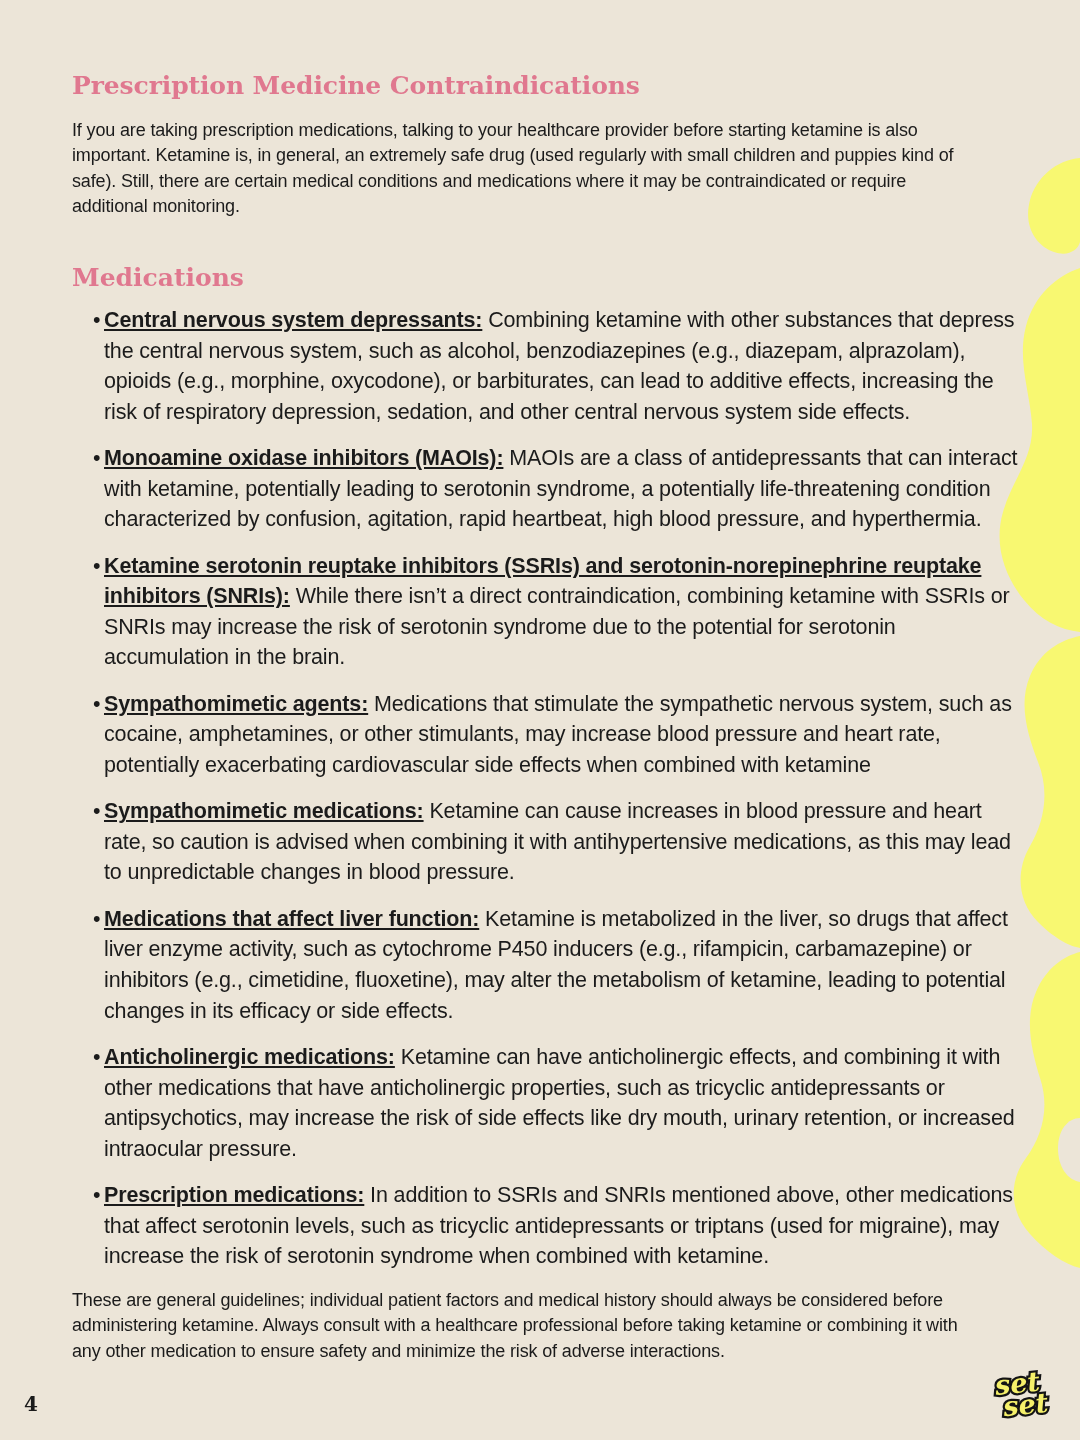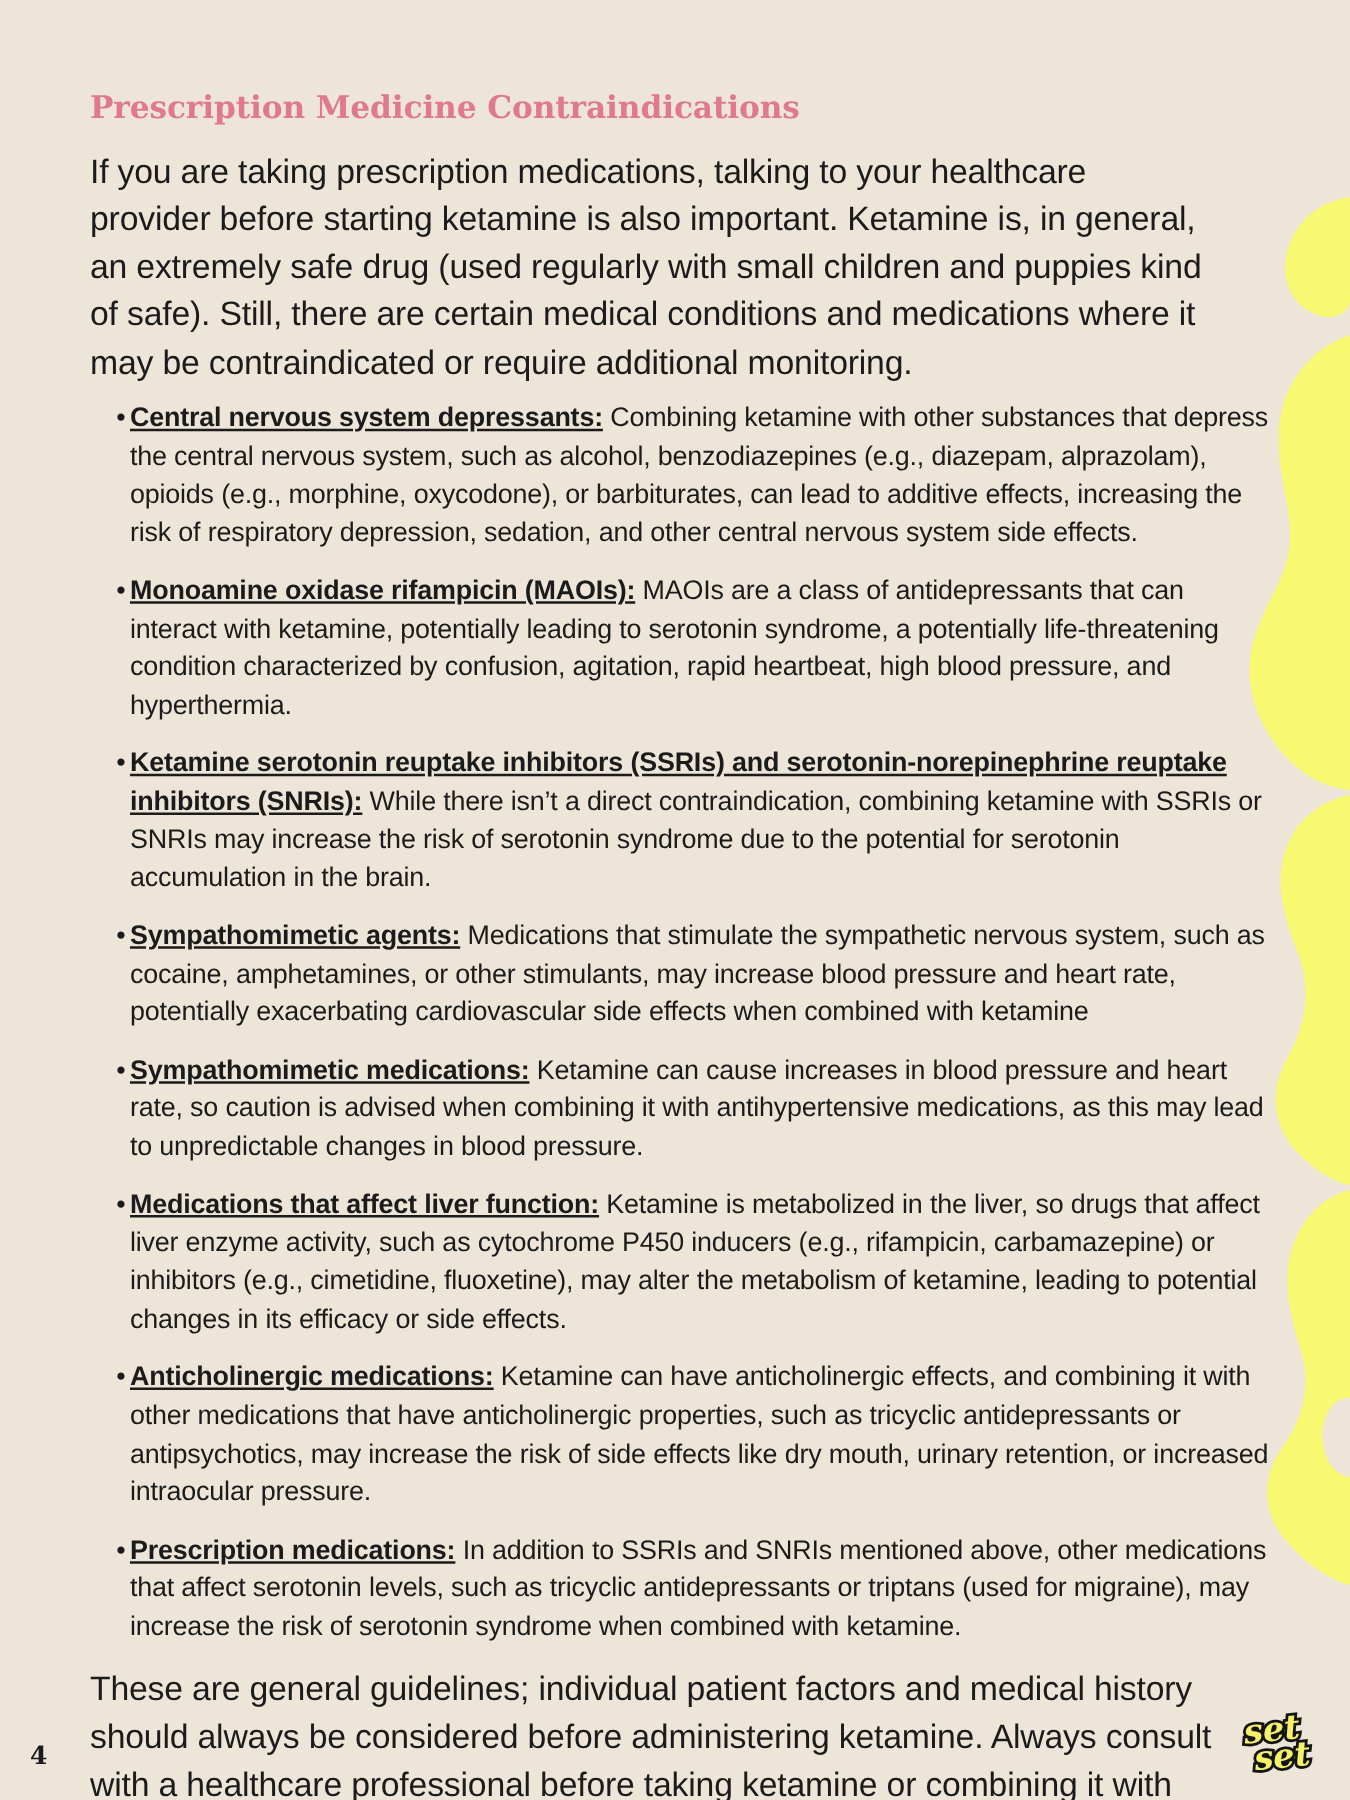--- a/index.html
+++ b/index.html
@@ -50,21 +50,21 @@
   .h-sub {
     font-family: "DejaVu Serif", "Liberation Serif", serif;
     font-weight: bold;
     color: #e0788f;
     font-size: 25px;
     margin: 44px 0 14px 0;
     line-height: 1.1;
   }
 
   p.body {
-    font-size: 27px;
+    font-size: 18px;
     line-height: 1.42;
     margin: 16px 0 10px 0;
     max-width: 900px;
     letter-spacing: -0.15px;
   }
 
   p.body.closing {
     margin-top: 14px;
     max-width: 915px;
   }
@@ -157,24 +157,25 @@
          Z"></path>
   </svg>
 </div>
 
 <div id="page">
 
   <h1 class="h-section">Prescription Medicine Contraindications</h1>
 
   <p class="body">If you are taking prescription medications, talking to your healthcare provider before starting ketamine is also important. Ketamine is, in general, an extremely safe drug (used regularly with small children and puppies kind of safe). Still, there are certain medical conditions and medications where it may be contraindicated or require additional monitoring.</p>
 
+  <h2 class="h-sub">Medications</h2>
 
   <ul class="med-list" id="med-list">
       <li><span class="dot">•</span><span class="term">Central nervous system depressants:</span><span class="desc"> Combining ketamine with other substances that depress the central nervous system, such as alcohol, benzodiazepines (e.g., diazepam, alprazolam), opioids (e.g., morphine, oxycodone), or barbiturates, can lead to additive effects, increasing the risk of respiratory depression, sedation, and other central nervous system side effects.</span></li>
-      <li><span class="dot">•</span><span class="term">Monoamine oxidase rifampicin (MAOIs):</span><span class="desc"> MAOIs are a class of antidepressants that can interact with ketamine, potentially leading to serotonin syndrome, a potentially life-threatening condition characterized by confusion, agitation, rapid heartbeat, high blood pressure, and hyperthermia.</span></li>
+      <li><span class="dot">•</span><span class="term">Monoamine oxidase inhibitors (MAOIs):</span><span class="desc"> MAOIs are a class of antidepressants that can interact with ketamine, potentially leading to serotonin syndrome, a potentially life-threatening condition characterized by confusion, agitation, rapid heartbeat, high blood pressure, and hyperthermia.</span></li>
       <li><span class="dot">•</span><span class="term">Ketamine serotonin reuptake inhibitors (SSRIs) and serotonin-norepinephrine reuptake inhibitors (SNRIs):</span><span class="desc"> While there isn’t a direct contraindication, combining ketamine with SSRIs or SNRIs may increase the risk of serotonin syndrome due to the potential for serotonin accumulation in the brain.</span></li>
       <li><span class="dot">•</span><span class="term">Sympathomimetic agents:</span><span class="desc"> Medications that stimulate the sympathetic nervous system, such as cocaine, amphetamines, or other stimulants, may increase blood pressure and heart rate, potentially exacerbating cardiovascular side effects when combined with ketamine</span></li>
       <li><span class="dot">•</span><span class="term">Sympathomimetic medications:</span><span class="desc"> Ketamine can cause increases in blood pressure and heart rate, so caution is advised when combining it with antihypertensive medications, as this may lead to unpredictable changes in blood pressure.</span></li>
       <li><span class="dot">•</span><span class="term">Medications that affect liver function:</span><span class="desc"> Ketamine is metabolized in the liver, so drugs that affect liver enzyme activity, such as cytochrome P450 inducers (e.g., rifampicin, carbamazepine) or inhibitors (e.g., cimetidine, fluoxetine), may alter the metabolism of ketamine, leading to potential changes in its efficacy or side effects.</span></li>
       <li><span class="dot">•</span><span class="term">Anticholinergic medications:</span><span class="desc"> Ketamine can have anticholinergic effects, and combining it with other medications that have anticholinergic properties, such as tricyclic antidepressants or antipsychotics, may increase the risk of side effects like dry mouth, urinary retention, or increased intraocular pressure.</span></li>
       <li><span class="dot">•</span><span class="term">Prescription medications:</span><span class="desc"> In addition to SSRIs and SNRIs mentioned above, other medications that affect serotonin levels, such as tricyclic antidepressants or triptans (used for migraine), may increase the risk of serotonin syndrome when combined with ketamine.</span></li>
     </ul>
 
   <p class="body closing">These are general guidelines; individual patient factors and medical history should always be considered before administering ketamine. Always consult with a healthcare professional before taking ketamine or combining it with any other medication to ensure safety and minimize the risk of adverse interactions.</p>
 </div>

